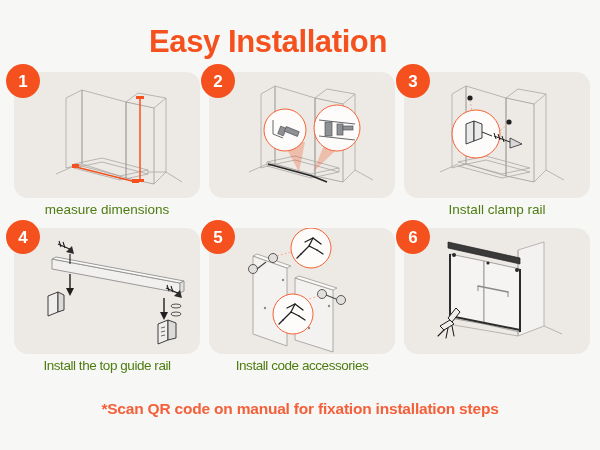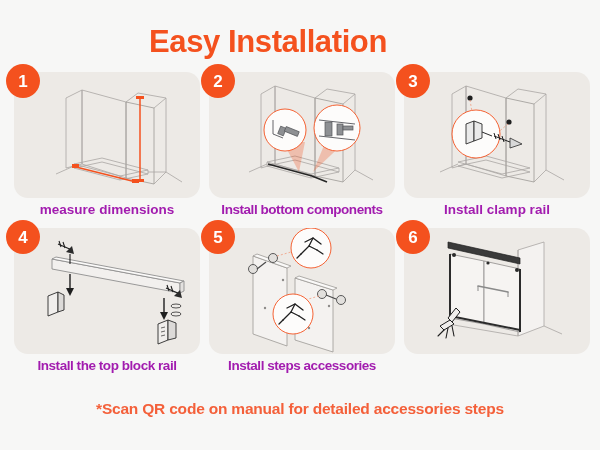--- a/index.html
+++ b/index.html
@@ -48,24 +48,23 @@
     font-size:17px;font-weight:bold;
     display:flex;align-items:center;justify-content:center;
     z-index:5;
     line-height:1;
   }
 
   .caption{
     position:absolute;left:0;top:130px;width:186px;
     text-align:center;
     font-size:13.5px;
-    color:#a21caf;
+    color:#4d7c0f;
     line-height:1.2;
     white-space:nowrap;
-    font-weight:bold;
   }
   .cap-wide{letter-spacing:-0.45px;}
 
   
   .footer{
     position:absolute;left:0;top:400px;width:600px;
     text-align:center;
     font-size:15.5px;font-weight:bold;
     color:#F4603A;
     letter-spacing:-0.2px;
@@ -160,21 +159,20 @@
             <path d="M110 64 L146 68"></path>
           </g>
           <g fill="#8E9093" stroke="#55565A" stroke-width="0.7">
             <rect x="116" y="50" width="7" height="14"></rect>
             <rect x="128" y="52" width="6" height="11"></rect>
             <rect x="134" y="54" width="10" height="4"></rect>
           </g>
         </svg>
       </div>
       <div class="badge">2</div>
-      <div class="caption cap-wide">Install bottom components</div>
     </div>
 
     <div class="cell">
       <div class="card">
         <svg viewBox="0 0 186 126">
           <g fill="none" stroke="#A9A6A3" stroke-width="0.8" stroke-linejoin="round">
             <path d="M62 14 L62 92 L102 104 L102 26 Z"></path>
             <path d="M48 22 L48 96 L62 92 L62 14 Z"></path>
             <path d="M102 26 L102 104 L130 110 L130 32 Z" stroke="#9C9996"></path>
             <path d="M130 32 L142 22 L142 98 L130 110"></path>
@@ -262,21 +260,21 @@
             <line x1="147" y1="108" x2="151" y2="107"></line>
           </g>
 
           <g stroke="#2B2B2B" stroke-width="0.8" fill="none">
             <ellipse cx="162" cy="78" rx="5" ry="2"></ellipse>
             <ellipse cx="162" cy="86" rx="5" ry="2"></ellipse>
           </g>
         </svg>
       </div>
       <div class="badge">4</div>
-      <div class="caption cap-wide">Install the top block rail</div>
+      <div class="caption cap-wide">Install the top guide rail</div>
     </div>
 
     <div class="cell">
       <div class="card">
         <svg viewBox="0 0 186 126">
 
           <g fill="#F4F2F0" stroke="#9C9996" stroke-width="0.8" stroke-linejoin="round">
             <path d="M44 28 L78 40 L78 118 L44 106 Z"></path>
             <path d="M44 28 L48 26 L82 38 L78 40 Z" fill="#FAF9F8"></path>
           </g>
@@ -322,21 +320,21 @@
           <g stroke="#1F1F1F" stroke-width="1.3" fill="none" stroke-linecap="round">
             <path d="M74 92 L82 84 L90 88"></path>
             <path d="M78 80 L86 76 L94 82"></path>
             <path d="M82 84 L86 76"></path>
             <path d="M90 88 L96 92"></path>
             <path d="M74 92 L70 96"></path>
           </g>
         </svg>
       </div>
       <div class="badge">5</div>
-      <div class="caption cap-wide">Install steps accessories</div>
+      <div class="caption cap-wide">Install code accessories</div>
     </div>
 
     <div class="cell">
       <div class="card">
         <svg viewBox="0 0 186 126">
           <g fill="none" stroke="#A9A6A3" stroke-width="0.8" stroke-linejoin="round">
 
             <path d="M114 22 L140 14 L140 98 L114 108 Z" fill="#F4F2F0"></path>
             <path d="M114 22 L114 108"></path>
 
@@ -381,15 +379,15 @@
             <path d="M44 100 L42 110"></path>
             <path d="M48 98 L50 108"></path>
           </g>
         </svg>
       </div>
       <div class="badge">6</div>
     </div>
 
   </div>
 
-  <div class="footer">*Scan QR code on manual for detailed accessories steps</div>
+  <div class="footer">*Scan QR code on manual for fixation installation steps</div>
 
 </div>
 
 </body></html>

